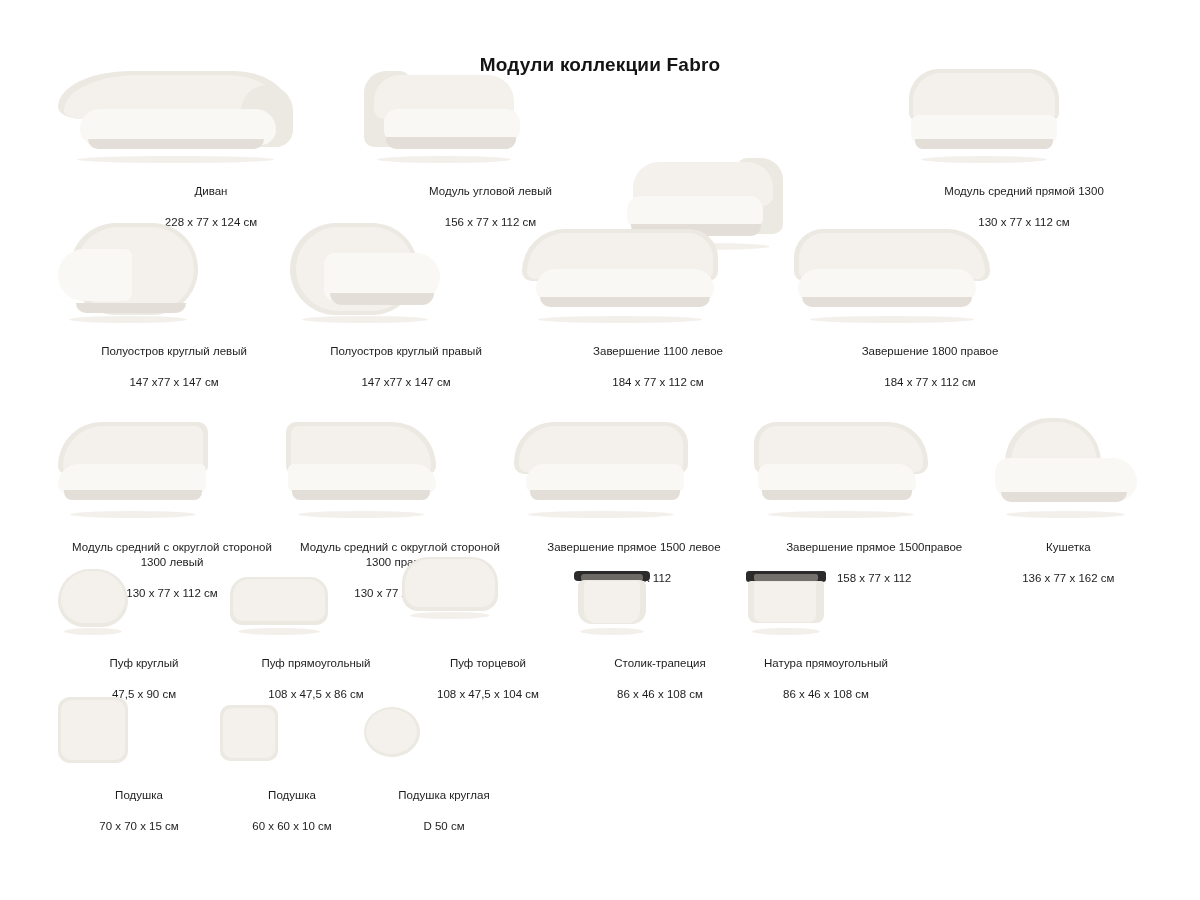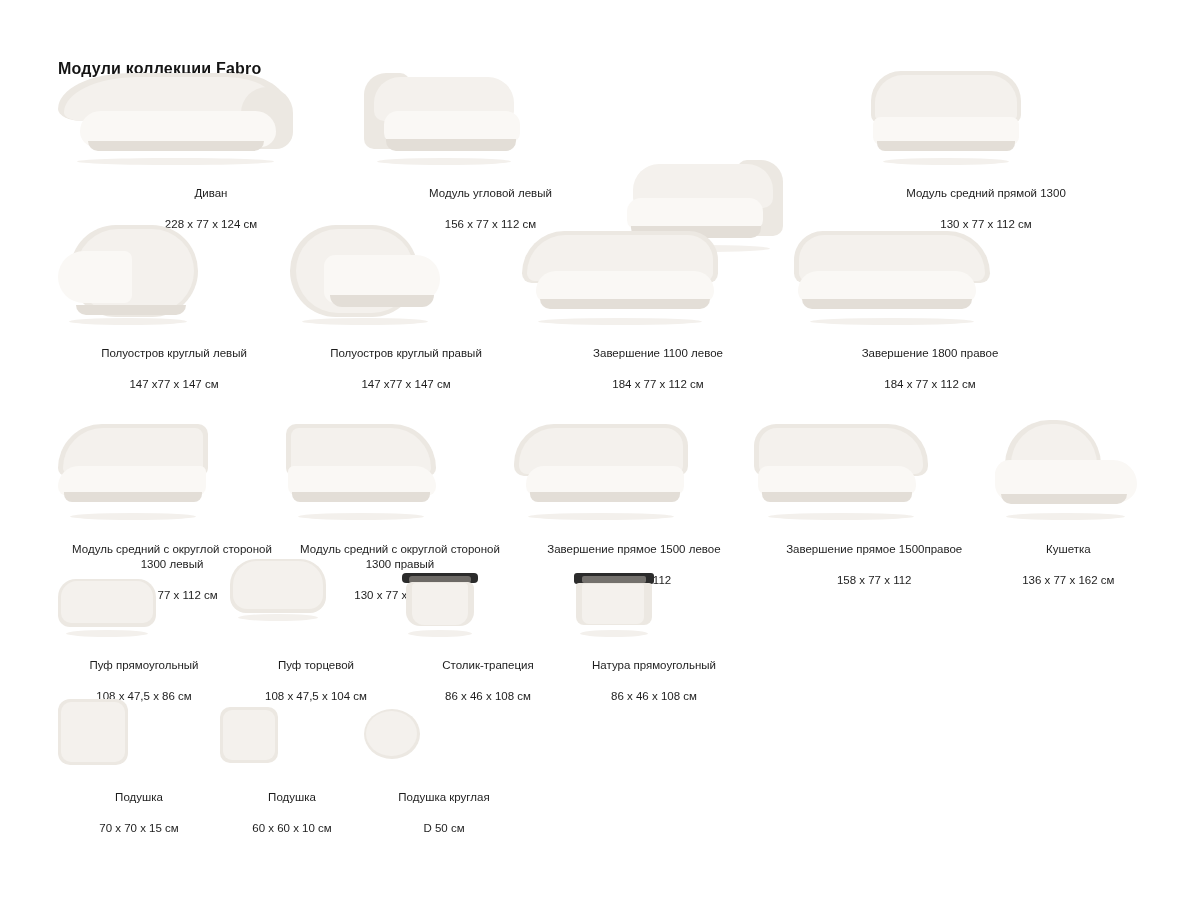--- a/index.html
+++ b/index.html
@@ -16,25 +16,26 @@
     overflow: hidden;
   }
   .page {
     position: relative;
     width: 1200px;
     height: 900px;
     box-sizing: border-box;
     padding: 44px 58px 0 58px;
   }
   .page-title {
-    font-size: 16px;
+    font-size: 19px;
     font-weight: bold;
     letter-spacing: 0.2px;
-    margin: 16px 0 22px 0;
+    margin: 10px 0 22px 0;
     color: #141414;
+    text-align: center;
   }
 
   
   .row {
     display: flex;
     align-items: flex-end;
     margin-bottom: 4px;
   }
   .cell {
     display: flex;
@@ -165,21 +166,21 @@
         <div class="f" style="width:166px;height:90px;">
           <div class="shadow"></div>
           <div class="cream-d" style="right:0;top:2px;width:46px;height:76px;border-radius:10px 22px 10px 8px;"></div>
           <div class="cream" style="right:10px;top:6px;width:140px;height:44px;border-radius:26px 26px 10px 10px;"></div>
           <div class="cream-l" style="right:20px;top:40px;width:136px;height:32px;border-radius:14px 14px 10px 10px;"></div>
           <div class="cream-dd" style="right:22px;top:68px;width:130px;height:12px;border-radius:0 0 10px 10px;"></div>
         </div>
       </div>
     </div>
 
-    <div class="cell" style="width:230px;">
+    <div class="cell" style="width:230px;margin-left:38px;">
       <div class="art" style="height:100px;">
         <div class="f" style="width:150px;height:90px;">
           <div class="shadow"></div>
           <div class="cream-d" style="left:0;top:0;width:150px;height:52px;border-radius:30px 30px 8px 8px;"></div>
           <div class="cream" style="left:4px;top:4px;width:142px;height:46px;border-radius:28px 28px 6px 6px;"></div>
           <div class="cream-l" style="left:2px;top:46px;width:146px;height:28px;border-radius:8px 8px 8px 8px;"></div>
           <div class="cream-dd" style="left:6px;top:70px;width:138px;height:10px;border-radius:0 0 8px 8px;"></div>
         </div>
       </div>
       <div class="caption">
@@ -334,20 +335,33 @@
       </div>
       <div class="caption">
         <span class="name">Кушетка</span>
         <span class="dims">136 x 77 x 162 см</span>
       </div>
     </div>
   </div>
 
   <div class="row" style="height:122px; margin-top:14px;">
 
+    <div class="cell" style="width:172px;">
+      <div class="art" style="height:72px;">
+        <div class="f" style="width:70px;height:62px;">
+          <div class="shadow"></div>
+          <div class="cream-d" style="left:0;top:0;width:70px;height:58px;border-radius:34px 34px 28px 28px;"></div>
+          <div class="cream" style="left:3px;top:2px;width:64px;height:52px;border-radius:32px 32px 26px 26px;"></div>
+        </div>
+      </div>
+      <div class="caption">
+        <span class="name">Пуф круглый</span>
+        <span class="dims">47,5 x 90 см</span>
+      </div>
+    </div>
 
     <div class="cell" style="width:172px;">
       <div class="art" style="height:72px;">
         <div class="f" style="width:98px;height:62px;">
           <div class="shadow"></div>
           <div class="cream-d" style="left:0;top:8px;width:98px;height:48px;border-radius:18px 18px 12px 12px;"></div>
           <div class="cream" style="left:3px;top:10px;width:92px;height:42px;border-radius:16px 16px 10px 10px;"></div>
         </div>
       </div>
       <div class="caption">

